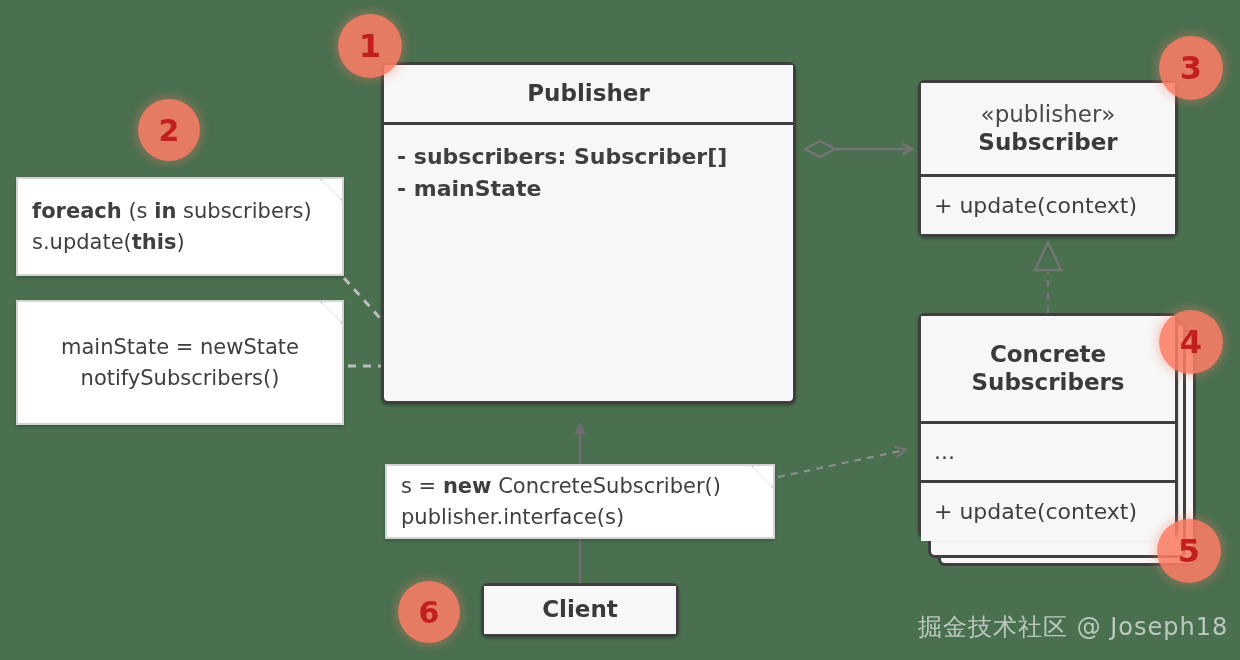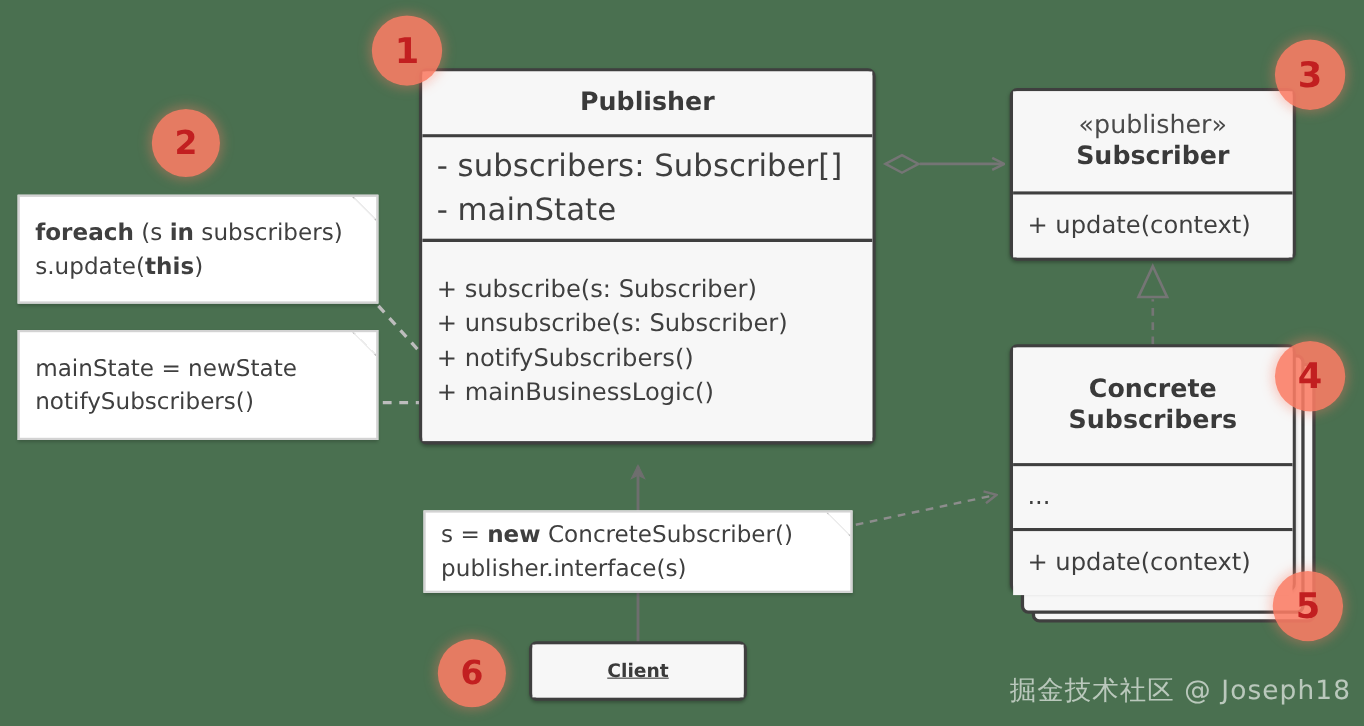--- a/index.html
+++ b/index.html
@@ -126,29 +126,23 @@
 
     <g>
       <line x1="348" y1="366" x2="381" y2="366" stroke="#bdbdbd" stroke-width="3" stroke-dasharray="8 7"></line>
     </g>
   </svg>
 
   <div class="uml" style="left:381px;top:62px;width:415px;height:342px;">
     <div class="sect title" style="height:60px;font-size:23px;">
       <span>Publisher</span>
     </div>
-    <div class="sect rows" style="height:95px;font-size:28px;">
+    <div class="sect rows" style="height:95px;font-size:22px;font-weight:bold;">
       <div class="row">- subscribers: Subscriber[]</div>
       <div class="row">- mainState</div>
-    </div>
-    <div class="sect rows" style="height:181px;font-size:22px;">
-      <div class="row">+ subscribe(s: Subscriber)</div>
-      <div class="row">+ unsubscribe(s: Subscriber)</div>
-      <div class="row">+ notifySubscribers()</div>
-      <div class="row">+ mainBusinessLogic()</div>
     </div>
   </div>
 
   <div class="uml" style="left:918px;top:80px;width:260px;height:157px;">
     <div class="sect title" style="height:94px;font-size:23px;">
       <span class="stereo">«publisher»</span>
       <span>Subscriber</span>
     </div>
     <div class="sect rows" style="height:57px;font-size:22px;">
       <div class="row">+ update(context)</div>
@@ -165,32 +159,32 @@
     </div>
     <div class="sect rows" style="height:59px;font-size:22px;">
       <div class="row">...</div>
     </div>
     <div class="sect rows" style="height:58px;font-size:22px;">
       <div class="row">+ update(context)</div>
     </div>
   </div>
 
   <div class="uml" style="left:481px;top:583px;width:198px;height:54px;">
-    <div class="sect title" style="height:100%;font-size:17px;text-decoration:underline;">
+    <div class="sect title" style="height:100%;font-size:23px;">
       <span>Client</span>
     </div>
   </div>
 
   <div class="note" style="left:16px;top:177px;width:328px;height:99px;font-size:21px;">
     <span class="fold"></span>
     <div class="ln"><b>foreach</b><span> (s </span><b>in</b><span> subscribers)</span></div>
     <div class="ln"><span>  s.update(</span><b>this</b><span>)</span></div>
   </div>
 
-  <div class="note" style="left:16px;top:300px;width:328px;height:100px;font-size:21px;">
+  <div class="note" style="left:16px;top:300px;width:328px;height:125px;font-size:21px;align-items:center;">
     <span class="fold"></span>
     <div class="ln">mainState = newState</div>
     <div class="ln">notifySubscribers()</div>
   </div>
 
   <div class="note" style="left:385px;top:464px;width:390px;height:75px;font-size:21px;">
     <span class="fold"></span>
     <div class="ln"><span>s = </span><b>new</b><span> ConcreteSubscriber()</span></div>
     <div class="ln">publisher.interface(s)</div>
   </div>

